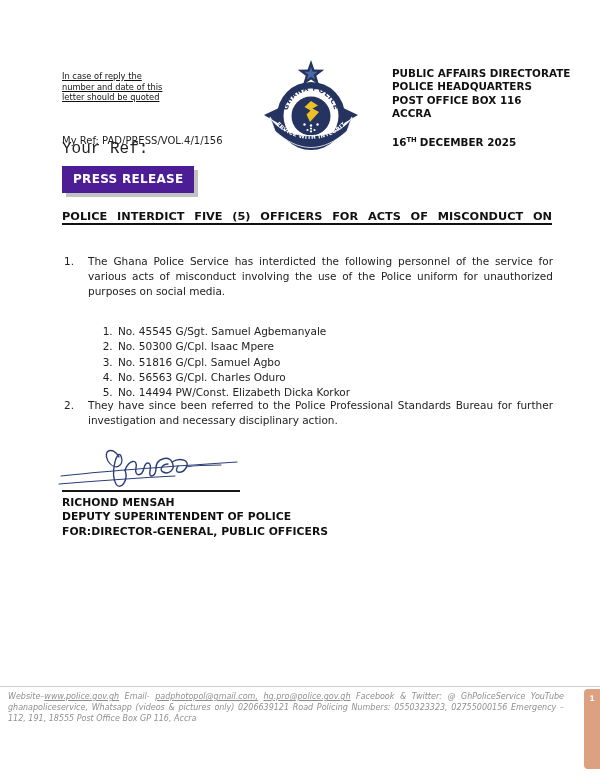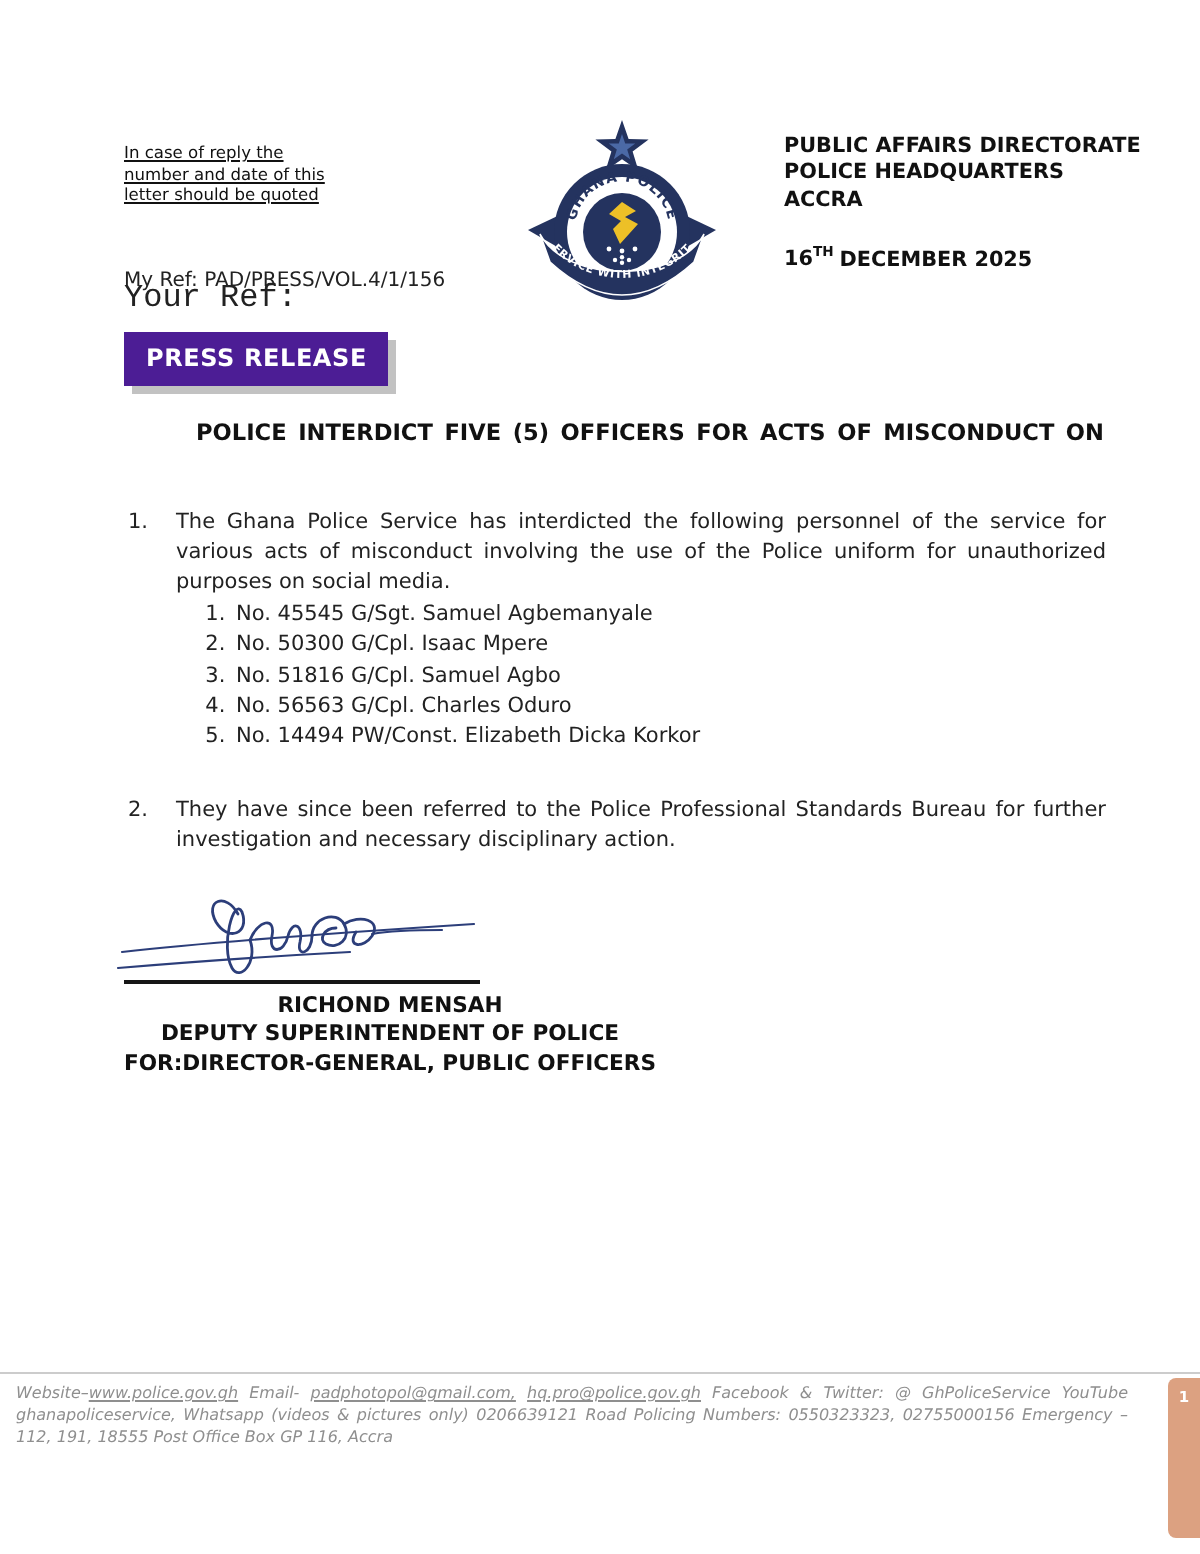--- a/index.html
+++ b/index.html
@@ -20,33 +20,33 @@
   .dateline .rest{margin-left:3px;}
   
   .pressbox{
     position:absolute;left:62px;top:166px;background:#4c1d95;color:#fff;
     font-size:12px;font-weight:bold;letter-spacing:.3px;
     padding:6px 11px 7px 11px;box-shadow:4px 4px 0 #c2c2c2;
   }
   
   .title{position:absolute;left:62px;top:209px;width:490px;font-size:11.3px;font-weight:bold;color:#111;line-height:15.6px;}
   .title .l1{text-align:justify;text-align-last:justify;}
-  .title .l1,.title .l2{text-decoration-thickness:1.8px;text-underline-offset:2.5px;margin-left:36px;}
+  .title .l1,.title .l2{text-decoration:underline;text-decoration-thickness:1.8px;text-underline-offset:2.5px;}
   
   .para{position:absolute;left:64px;width:489px;display:flex;font-size:10.5px;line-height:15.2px;color:#222;}
   .para .num{width:24px;flex:none;}
   .para .txt{flex:1;text-align:justify;}
   .p1{top:254px;}
   .p2{top:398px;}
-  .officers{position:absolute;left:100px;top:300px;margin:0;padding:0 0 0 16px;font-size:10.5px;line-height:15.3px;color:#222;list-style:decimal;}
+  .officers{position:absolute;left:100px;top:324px;margin:0;padding:0 0 0 16px;font-size:10.5px;line-height:15.3px;color:#222;list-style:decimal;}
   .officers li{padding-left:2px;}
   
   .sigimg{position:absolute;left:55px;top:443px;width:192px;height:50px;}
   .sigline{position:absolute;left:62px;top:490px;width:178px;height:2px;background:#161616;}
-  .signatory{position:absolute;left:62px;top:496px;font-size:10.8px;font-weight:bold;line-height:14.4px;color:#111;text-align:center;}
+  .signatory{position:absolute;left:62px;top:496px;font-size:10.8px;font-weight:bold;line-height:14.4px;color:#111;}
   
   .footsep{position:absolute;left:0;top:686px;width:600px;height:0;border-top:1px solid #cccccc;}
   .foot{position:absolute;left:8px;top:691px;width:556px;font-size:8px;line-height:11px;font-style:italic;color:#8f8f8f;text-align:justify;}
   .foot .lnk{text-decoration:underline;cursor:pointer;}
   .pagetab{
     position:absolute;right:0;top:689px;width:16px;height:80px;background:#dca181;
     border-radius:4px 0 0 4px;color:#fff;font-size:7.5px;font-weight:bold;
     text-align:center;padding-top:5px;box-sizing:border-box;
   }
 </style>
@@ -96,20 +96,21 @@
     <path d="M9,59 C22,84 78,84 91,59 L86,73 C62,95 38,95 14,73 Z" fill="#24335f" stroke="#ffffff" stroke-width="0.8"></path>
     <path id="arcBot" d="M15,66 C33,86 67,86 85,66" fill="none"></path>
     <text font-size="5.4" font-weight="bold" fill="#ffffff" letter-spacing="0.4">
       <textPath href="#arcBot" startOffset="50%" text-anchor="middle">SERVICE  WITH  INTEGRITY</textPath>
     </text>
   </svg>
 
   <div class="rightblock">
     <div>PUBLIC AFFAIRS DIRECTORATE</div>
     <div>POLICE HEADQUARTERS</div>
+    <div>POST OFFICE BOX 116</div>
     <div>ACCRA</div>
     <div class="dateline"><span>16</span><span class="sup">TH</span><span class="rest">DECEMBER 2025</span></div>
   </div>
 
   <div class="pressbox">PRESS RELEASE</div>
 
   <div class="title">
     <div class="l1">POLICE INTERDICT FIVE (5) OFFICERS FOR ACTS OF MISCONDUCT ON</div>
   </div>
 

